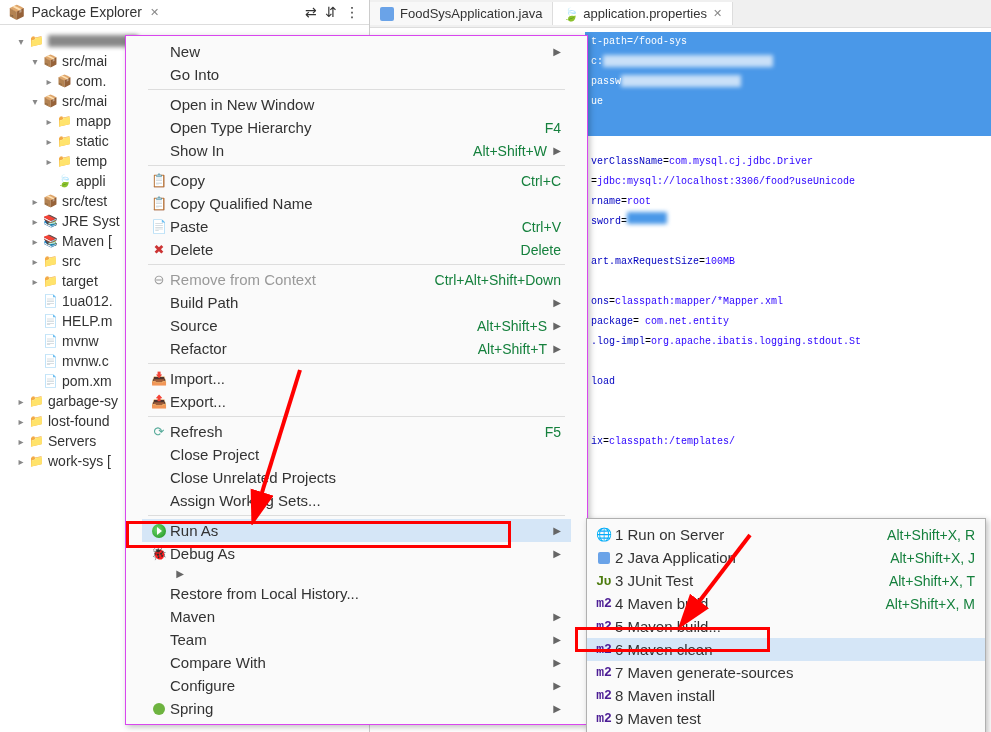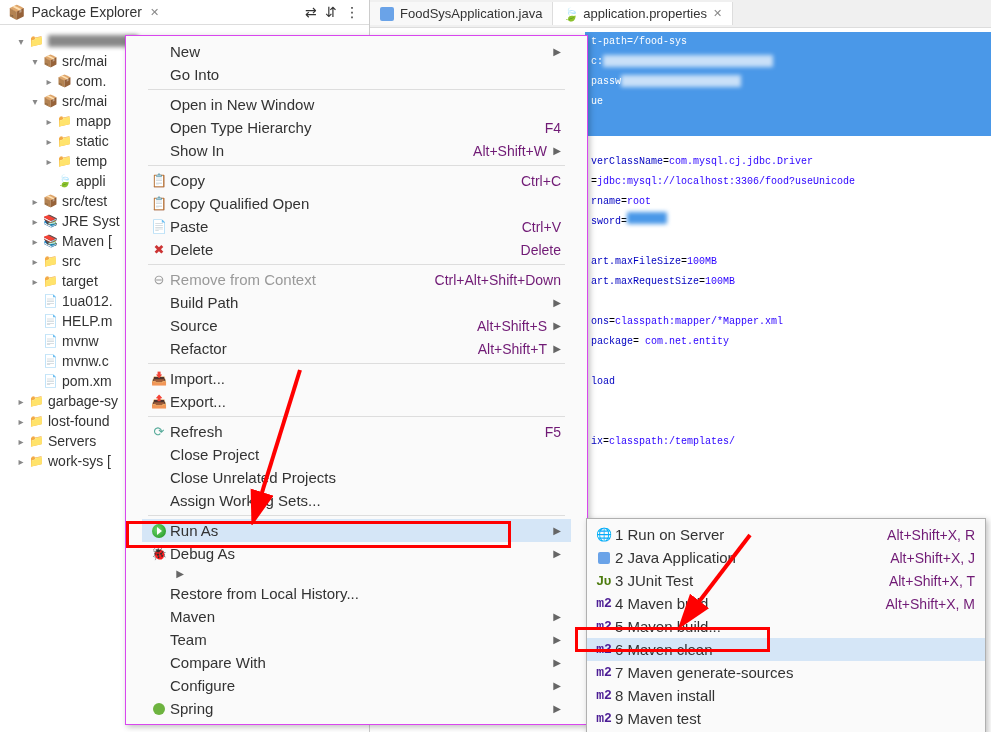--- a/index.html
+++ b/index.html
@@ -125,21 +125,21 @@
       display: flex;
       align-items: center;
       padding: 3px 10px 3px 6px;
       font-size: 15px;
       color: #333;
     }
     .mi:hover, .mi.hl { background: #d5e6f7; }
     .mi.disabled { color: #999; }
     .mi .mic { width: 22px; display: inline-flex; align-items: center; justify-content: center; font-size: 13px; }
     .mi .lbl { flex: 1; }
-    .mi .sc { color: #701a75; font-size: 14px; margin-left: 20px; }
+    .mi .sc { color: #15803d; font-size: 14px; margin-left: 20px; }
     .mi .arrow { width: 14px; text-align: right; color: #666; font-size: 10px; }
     .sep { height: 1px; background: #ddd; margin: 3px 6px; }
 
     
     .sub-menu {
       position: absolute;
       left: 586px;
       top: 518px;
       width: 400px;
       background: #fafafa;
@@ -322,25 +322,25 @@
   <div class="line sel"><span class="kv-key">c:</span><span class="hlblur" style="width:170px"></span></div>
   <div class="line sel"><span class="kv-key">passw</span><span class="hlblur" style="width:120px"></span></div>
   <div class="line sel"><span class="kv-key">ue</span></div>
   <div class="line">&nbsp;</div>
   <div class="line">&nbsp;</div>
   <div class="line"><span class="kv-key">verClassName</span><span class="kv-eq">=</span><span class="kv-val">com.mysql.cj.jdbc.Driver</span></div>
   <div class="line"><span class="kv-eq">=</span><span class="kv-val">jdbc:mysql://localhost:3306/food?useUnicode</span></div>
   <div class="line"><span class="kv-key">rname</span><span class="kv-eq">=</span><span class="kv-val">root</span></div>
   <div class="line"><span class="kv-key">sword</span><span class="kv-eq">=</span><span class="blur-box" style="width:40px;background:#4a98e8"></span></div>
   <div class="line">&nbsp;</div>
-  <div class="line"><span class="kv-key">art.maxFileSize</span><span class="kv-eq">=</span><span class="kv-val">100MB</span></div>
   <div class="line"><span class="kv-key">art.maxRequestSize</span><span class="kv-eq">=</span><span class="kv-val">100MB</span></div>
   <div class="line">&nbsp;</div>
   <div class="line"><span class="kv-key">ons</span><span class="kv-eq">=</span><span class="kv-val">classpath:mapper/*Mapper.xml</span></div>
   <div class="line"><span class="kv-key">package</span><span class="kv-eq">=</span><span class="kv-val"> com.net.entity</span></div>
+  <div class="line"><span class="kv-key">.log-impl</span><span class="kv-eq">=</span><span class="kv-val">org.apache.ibatis.logging.stdout.St</span></div>
   <div class="line">&nbsp;</div>
   <div class="line"><span class="kv-key">load</span></div>
   <div class="line">&nbsp;</div>
   <div class="line">&nbsp;</div>
   <div class="line"><span class="kv-key">ix</span><span class="kv-eq">=</span><span class="kv-val">classpath:/templates/</span></div>
 </div>
 
 <div class="ctx-menu">
   <div class="mi">
       <span class="mic"></span>
@@ -368,21 +368,21 @@
       <span class="arrow">▶</span>
     </div>
   <div class="sep"></div>
   <div class="mi">
       <span class="mic">📋</span>
       <span class="lbl">Copy</span>
       <span class="sc">Ctrl+C</span>
     </div>
   <div class="mi">
       <span class="mic">📋</span>
-      <span class="lbl">Copy Qualified Open</span>
+      <span class="lbl">Copy Qualified Name</span>
     </div>
   <div class="mi">
       <span class="mic">📄</span>
       <span class="lbl">Paste</span>
       <span class="sc">Ctrl+V</span>
     </div>
   <div class="mi">
       <span class="mic" style="color:#c33">✖</span>
       <span class="lbl">Delete</span>
       <span class="sc">Delete</span>

